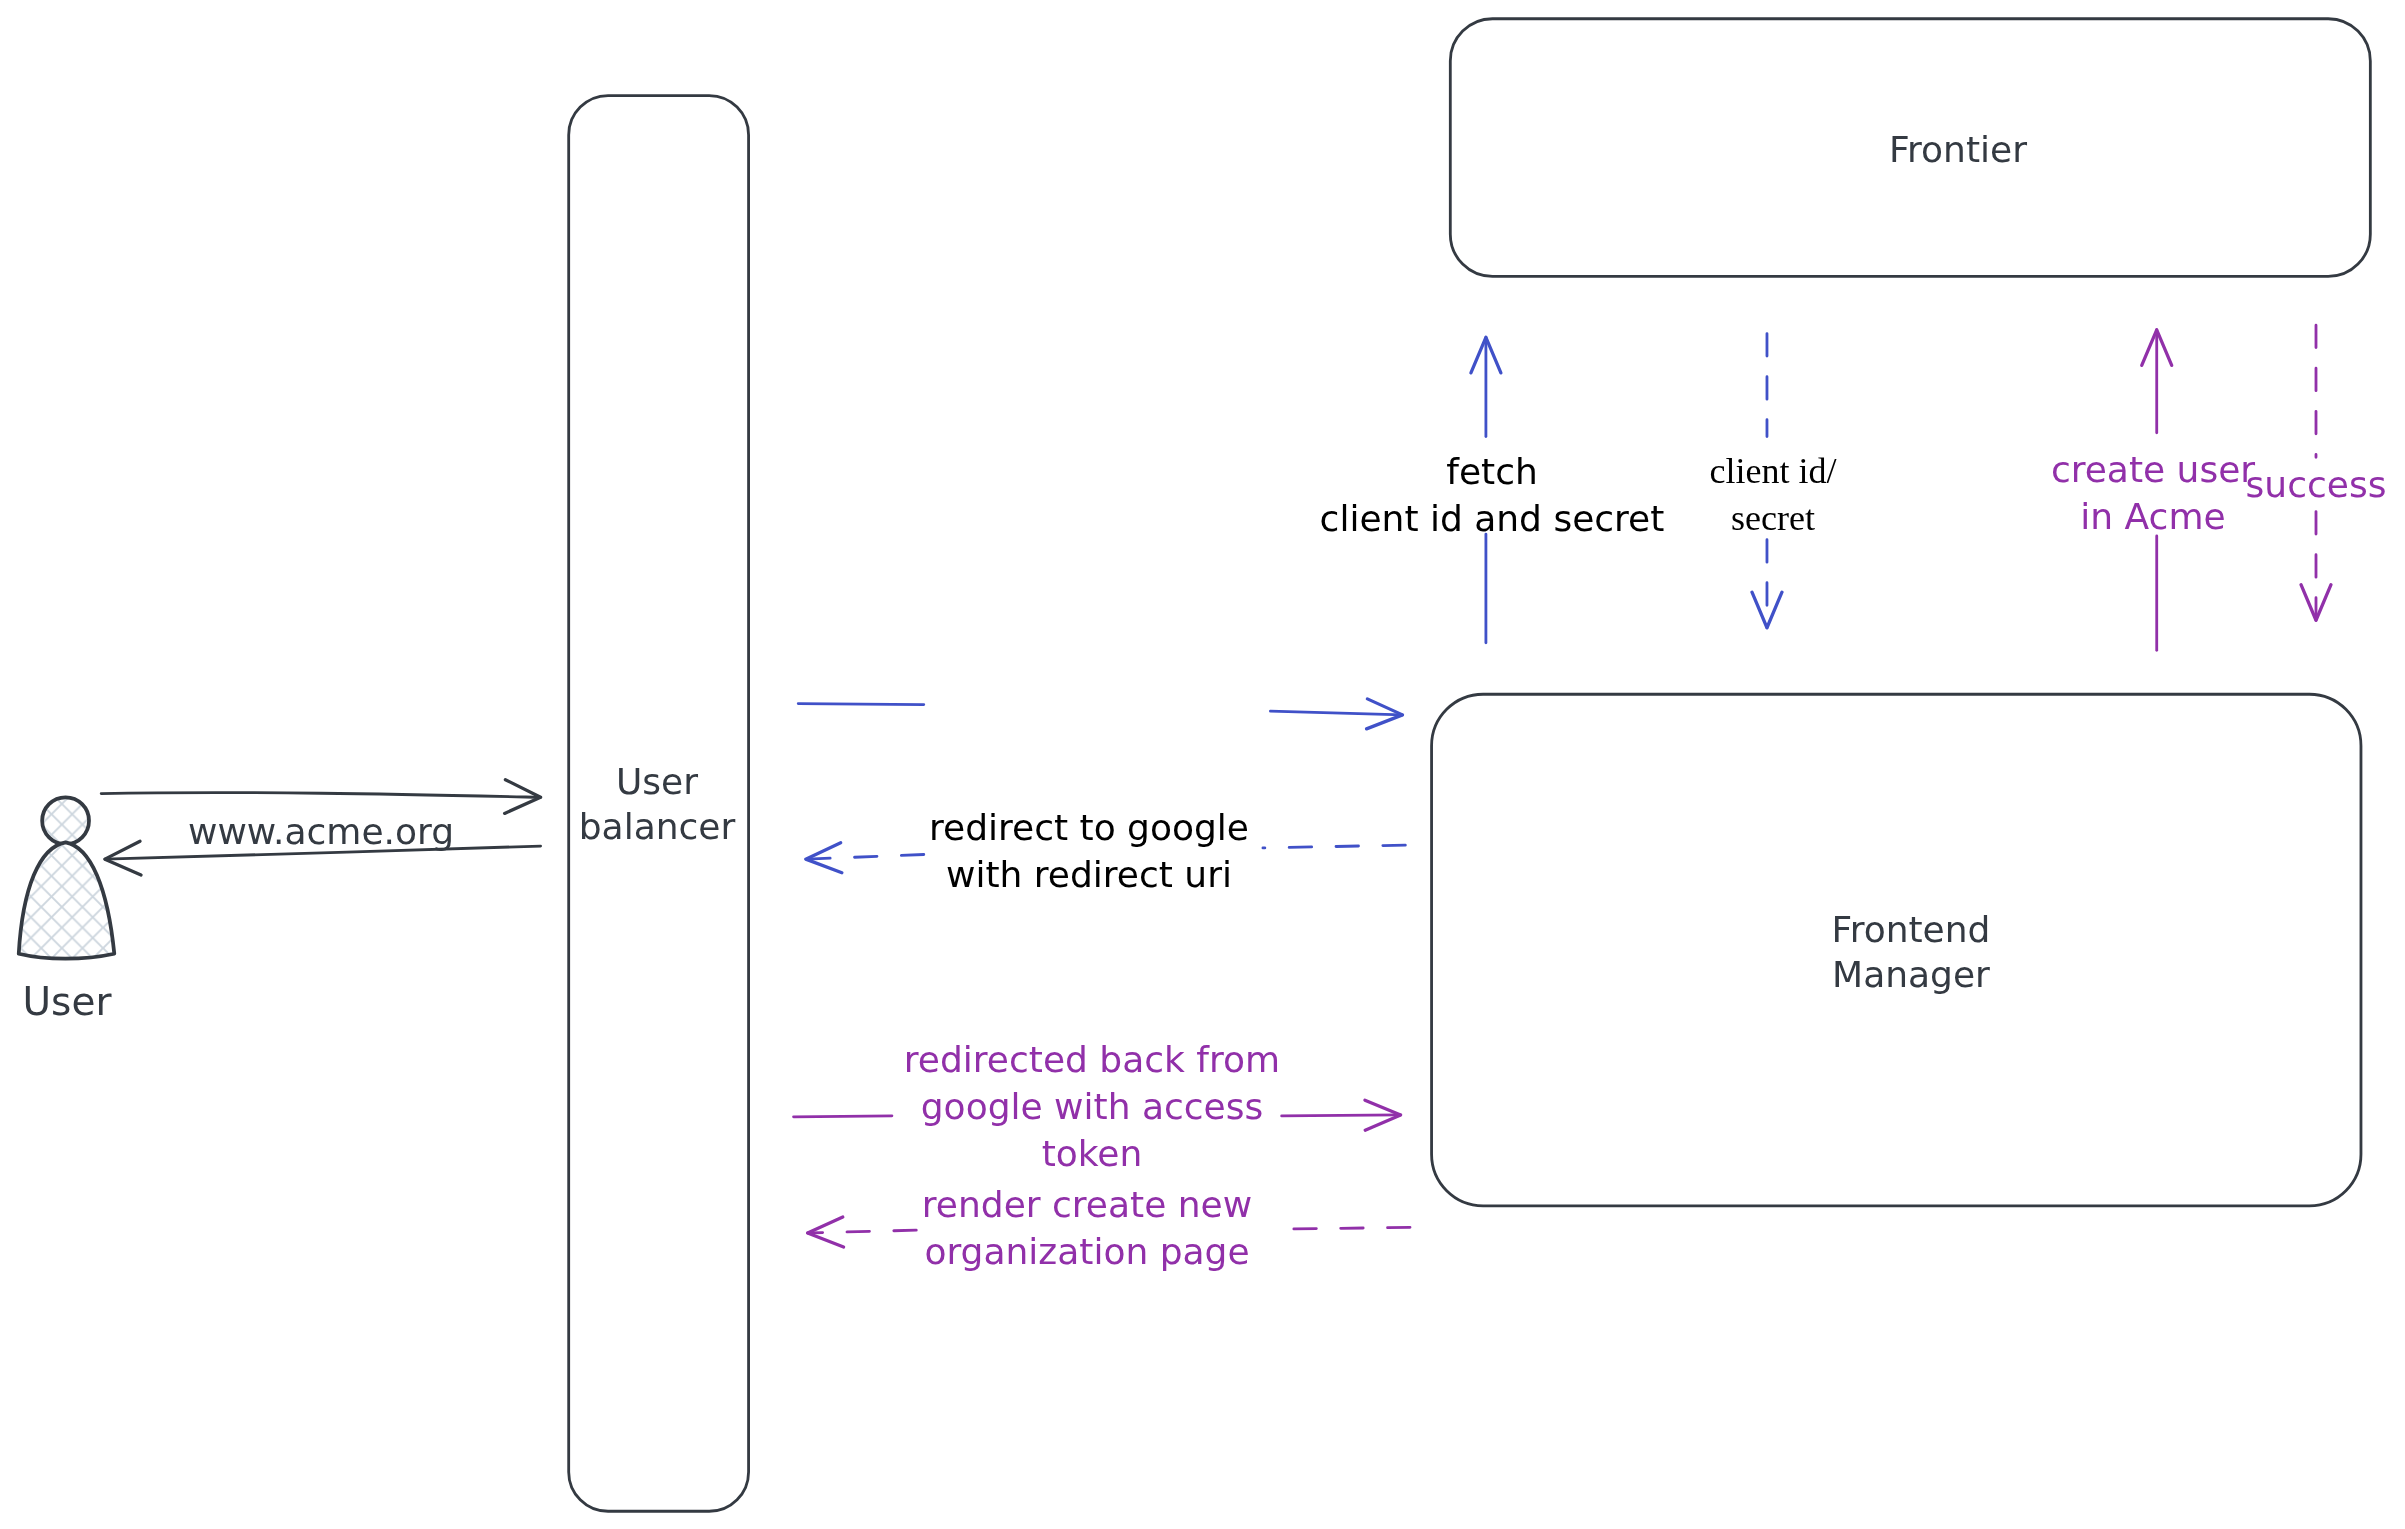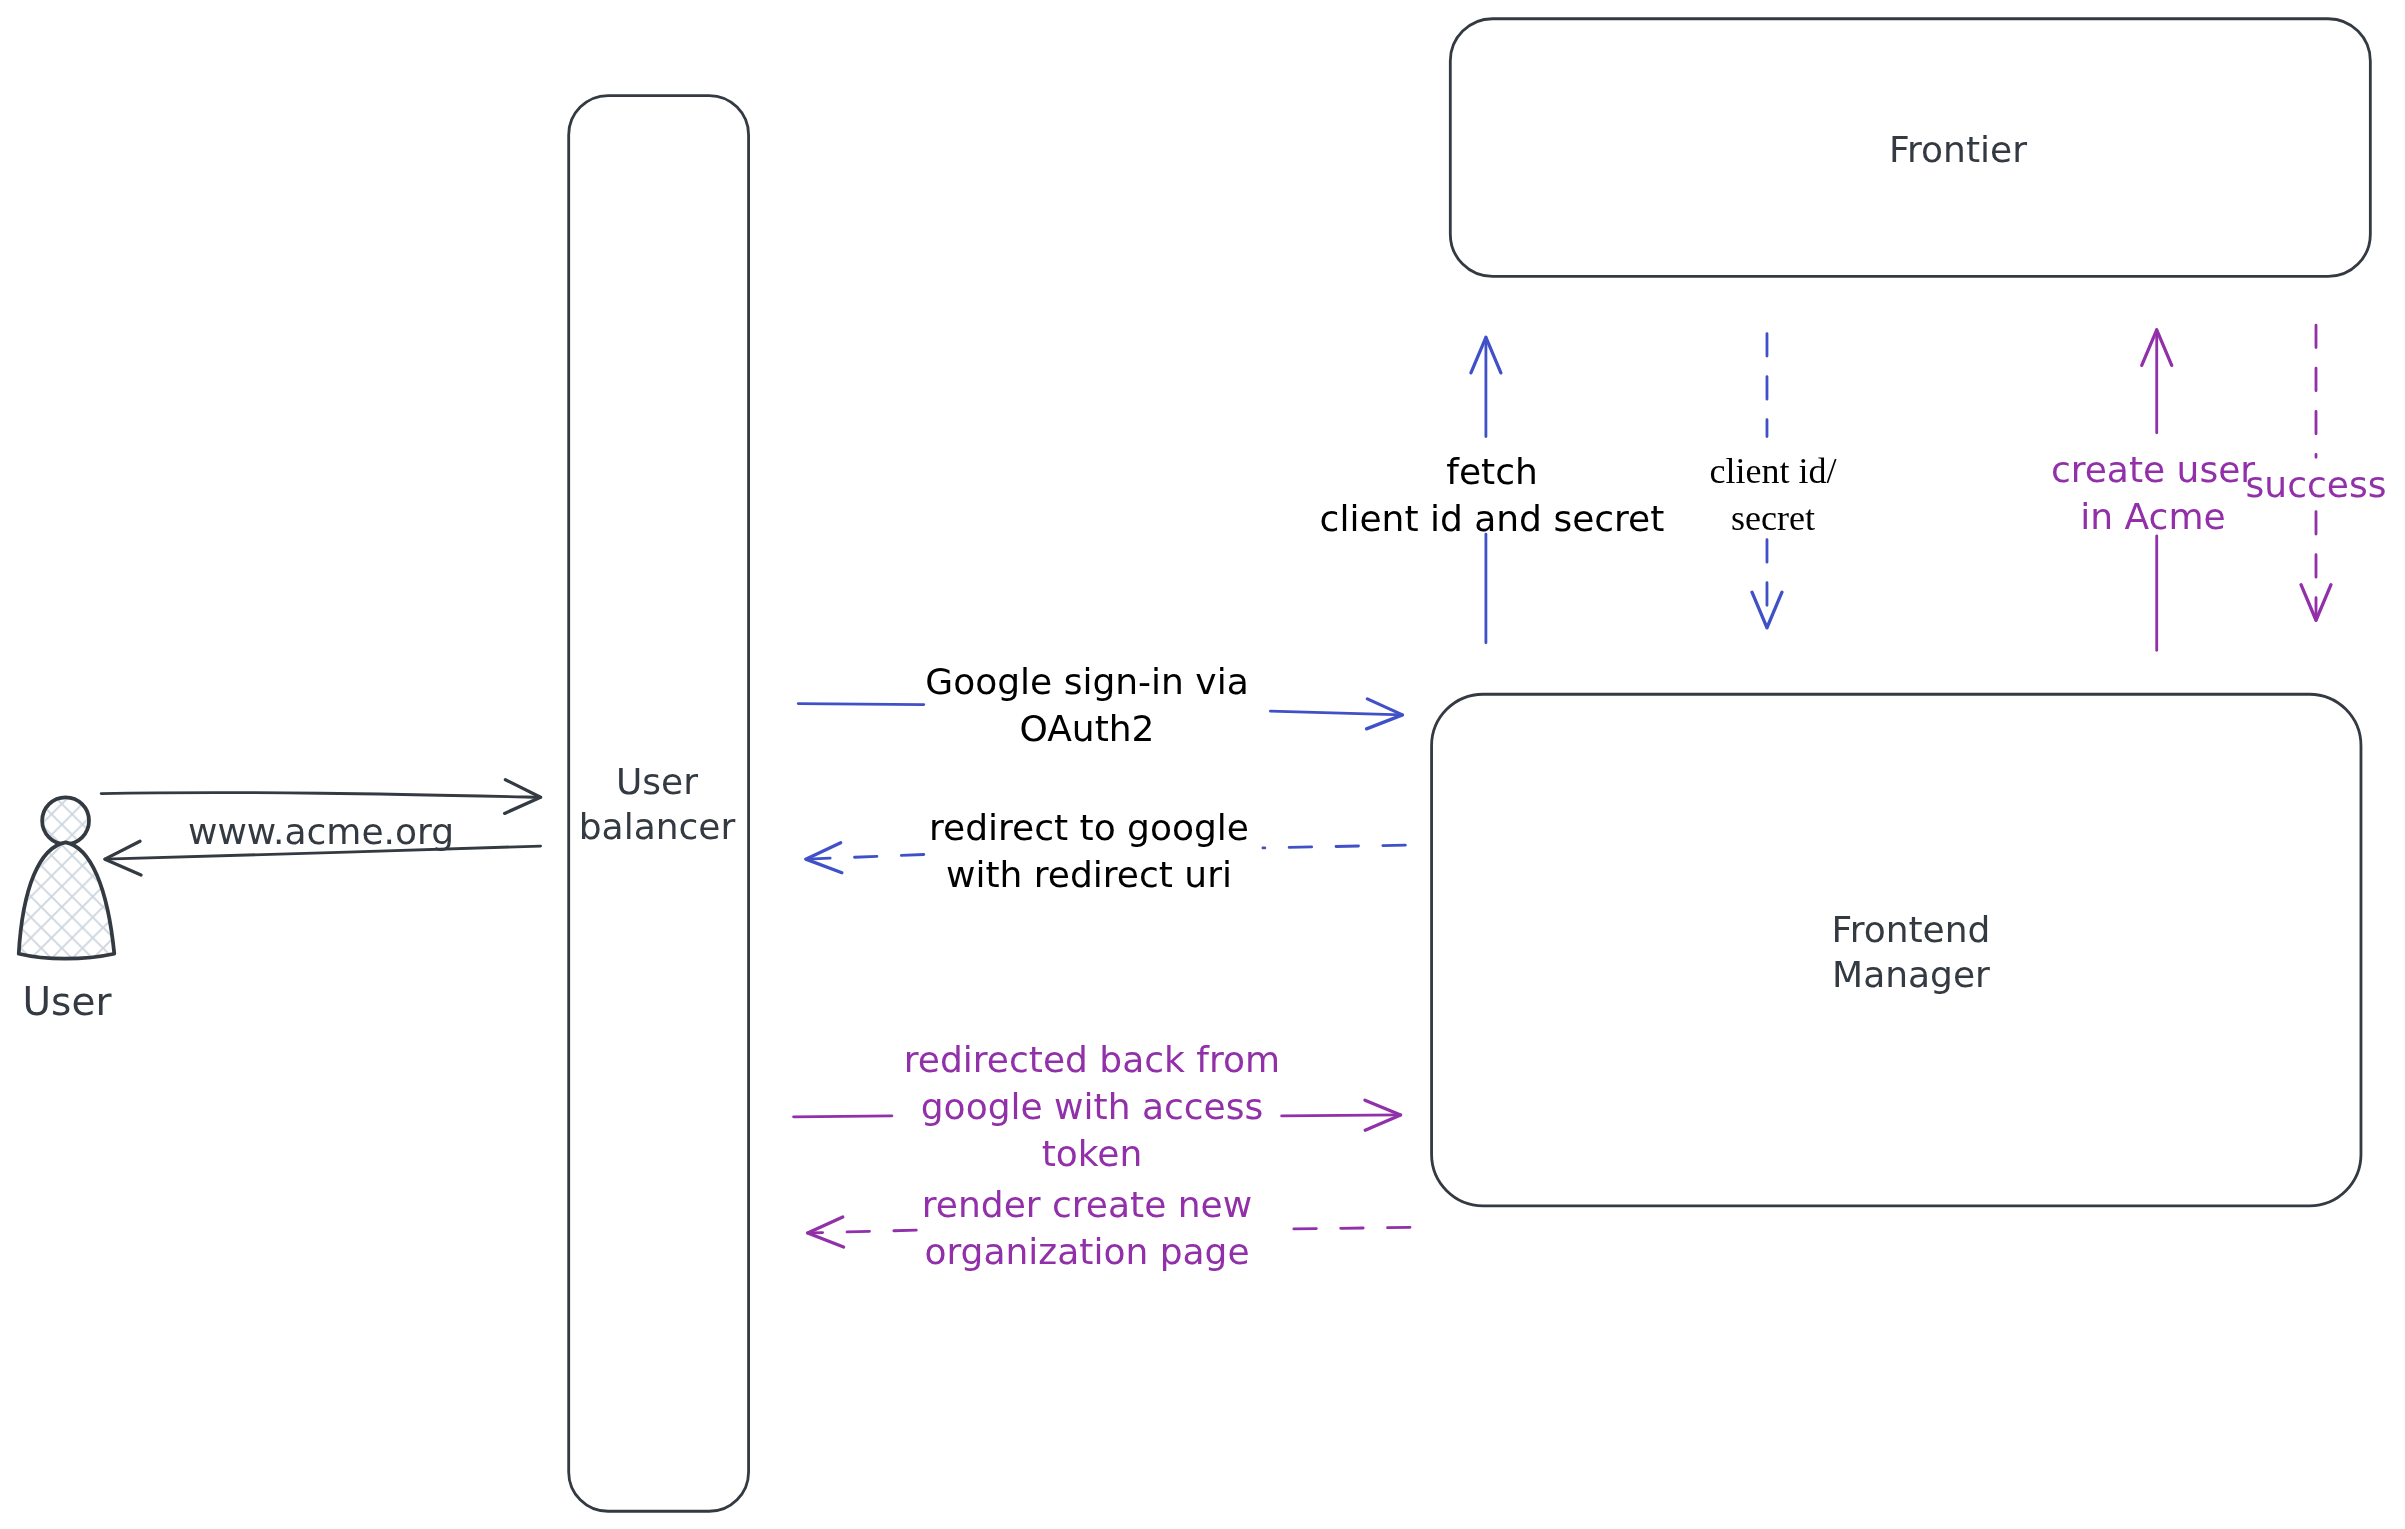--- a/index.html
+++ b/index.html
@@ -105,22 +105,20 @@
   </svg>
 
   <div class="lbl big" style="left:67px; top:978px;">User</div>
   <div class="lbl node" style="left:657px; top:759px;">User
 balancer</div>
   <div class="lbl" style="left:1911px; top:126px;margin-left:47px;">Frontier</div>
   <div class="lbl node" style="left:1911px; top:907px;">Frontend
 Manager</div>
 
   <div class="lbl" style="left:321px; top:808px;">www.acme.org</div>
-  <div class="lbl blue" style="left:1087px; top:658px;">Google sign-in via
-OAuth2</div>
   <div class="lbl blue" style="left:1089px; top:804px;">redirect to google
 with redirect uri</div>
   <div class="lbl blue" style="left:1492px; top:448px;">fetch
 client id and secret</div>
   <div class="lbl blue" style="left:1773px; top:448px;font-family:Liberation Serif, serif;">client id/
 secret</div>
   <div class="lbl purple" style="left:2153px; top:446px;">create user
 in Acme</div>
   <div class="lbl purple" style="left:2316px; top:461px;">success</div>
   <div class="lbl purple" style="left:1092px; top:1036px;">redirected back from

